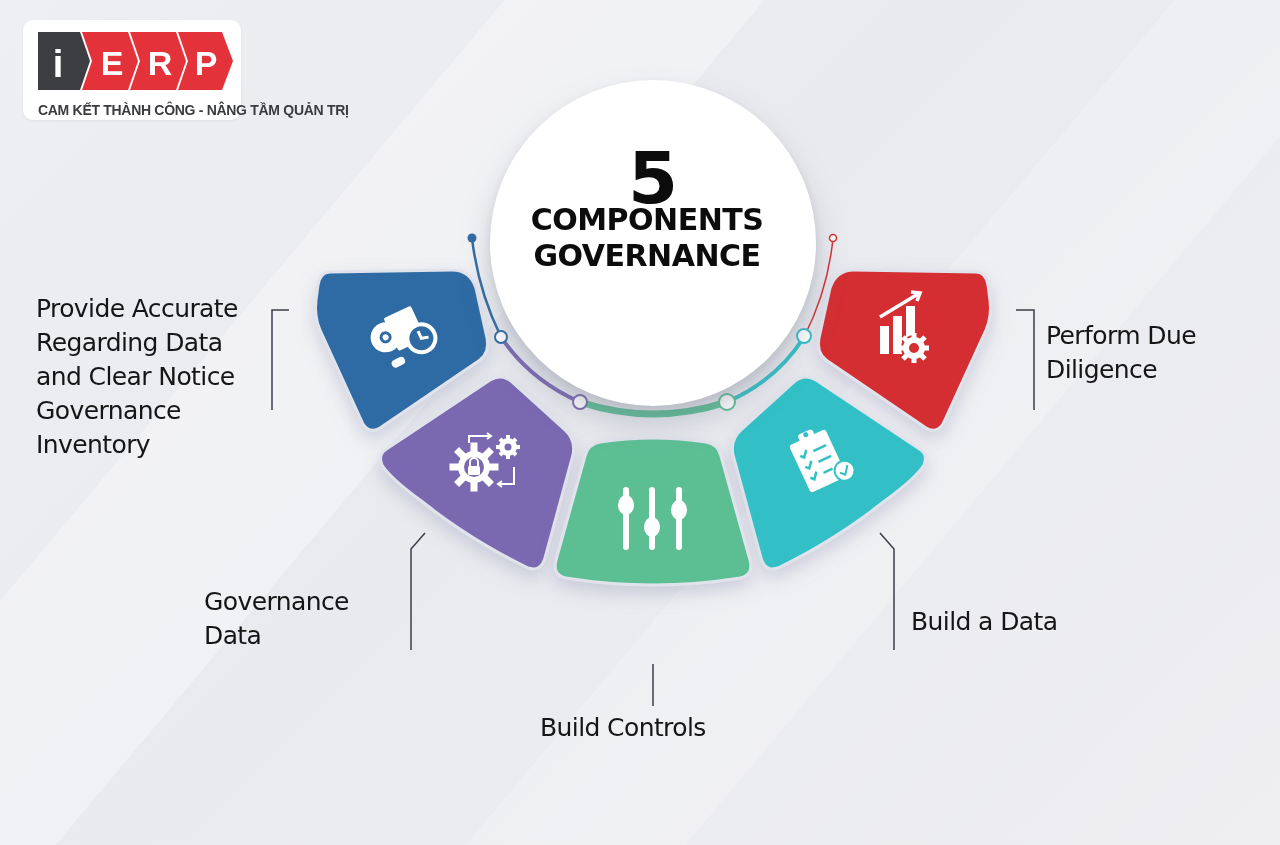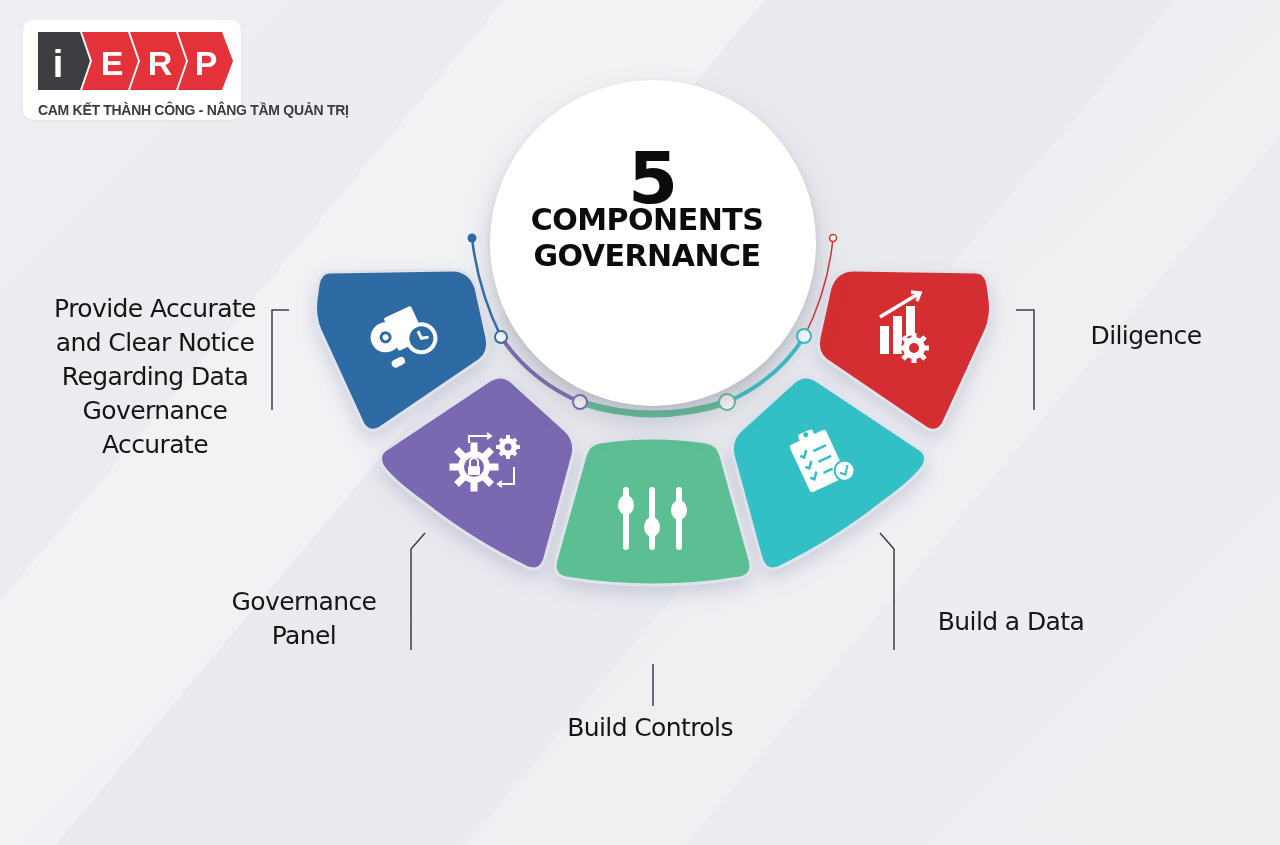--- a/index.html
+++ b/index.html
@@ -31,21 +31,21 @@
   }
   .title-text {
     position:absolute; left:0; right:12px; top:122px; text-align:center;
     font-size:30px; font-weight:bold; color:#0c0c0c; line-height:36px;
     letter-spacing:-0.5px; font-family: "DejaVu Sans", sans-serif;
   }
   .title-text div { white-space:nowrap; }
   svg.shapes { position:absolute; left:0; top:0; }
   .label {
     position:absolute; font-size:25px; line-height:34px; color:#151515;
-    text-align:center; font-family: "DejaVu Sans", sans-serif; letter-spacing:-0.6px;
+    text-align:left; font-family: "DejaVu Sans", sans-serif; letter-spacing:-0.6px;
   }
   .label div { white-space:nowrap; }
 </style>
 </head>
 <body>
 
 <div class="bg-stripe" style="left:150px;top:0;width:260px;height:845px;"></div>
 <div class="bg-stripe" style="left:820px;top:0;width:220px;height:845px;opacity:0.6"></div>
 
 <div class="logo-card">
@@ -191,34 +191,35 @@
 <div class="center-circle">
   <div class="title-num">5</div>
   <div class="title-text">
     <div>COMPONENTS</div>
     <div>GOVERNANCE</div>
   </div>
 </div>
 
 <div class="label" style="left:36px;top:292px;width:238px;">
   <div>Provide Accurate</div>
+  <div>Regarding Data</div>
   <div>and Clear Notice</div>
-  <div>Regarding Data</div>
   <div>Governance</div>
-  <div>Accurate</div>
+  <div>Inventory</div>
 </div>
 
 <div class="label" style="left:204px;top:585px;width:200px;">
   <div>Governance</div>
-  <div>Panel</div>
+  <div>Data</div>
 </div>
 
 <div class="label" style="left:540px;top:711px;width:220px;">
   <div>Build Controls</div>
 </div>
 
 <div class="label" style="left:911px;top:605px;width:200px;">
   <div>Build a Data</div>
 </div>
 
 <div class="label" style="left:1046px;top:319px;width:200px;">
+  <div>Perform Due</div>
   <div>Diligence</div>
 </div>
 
 </body></html>

